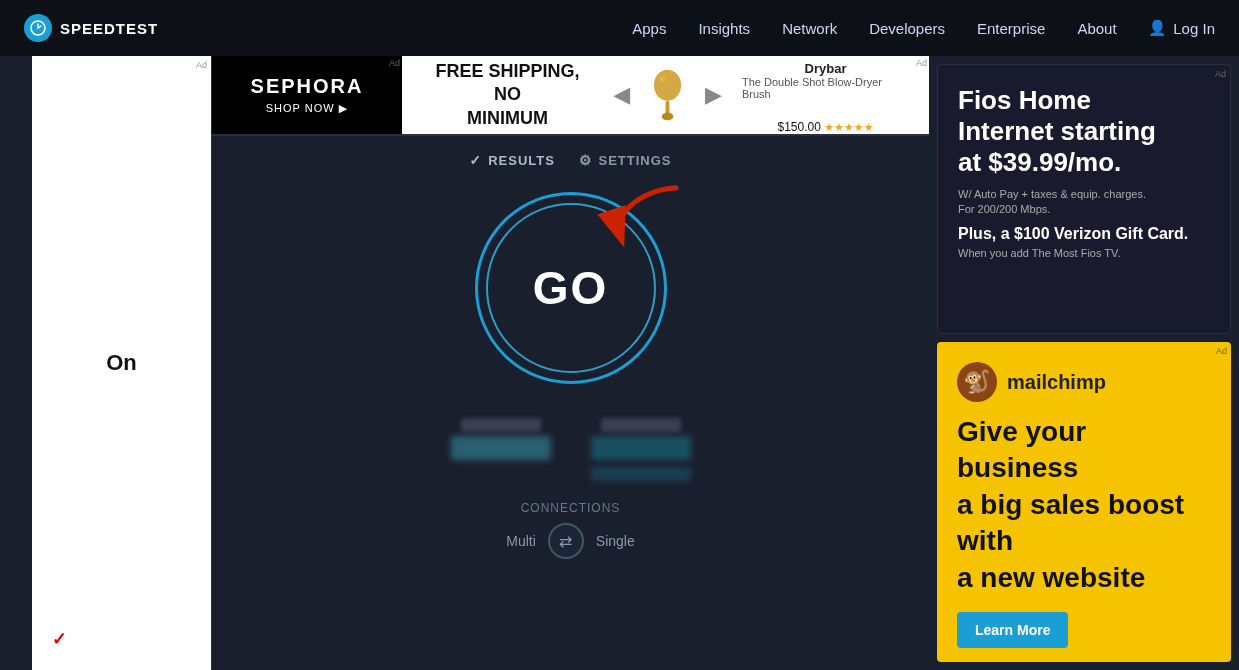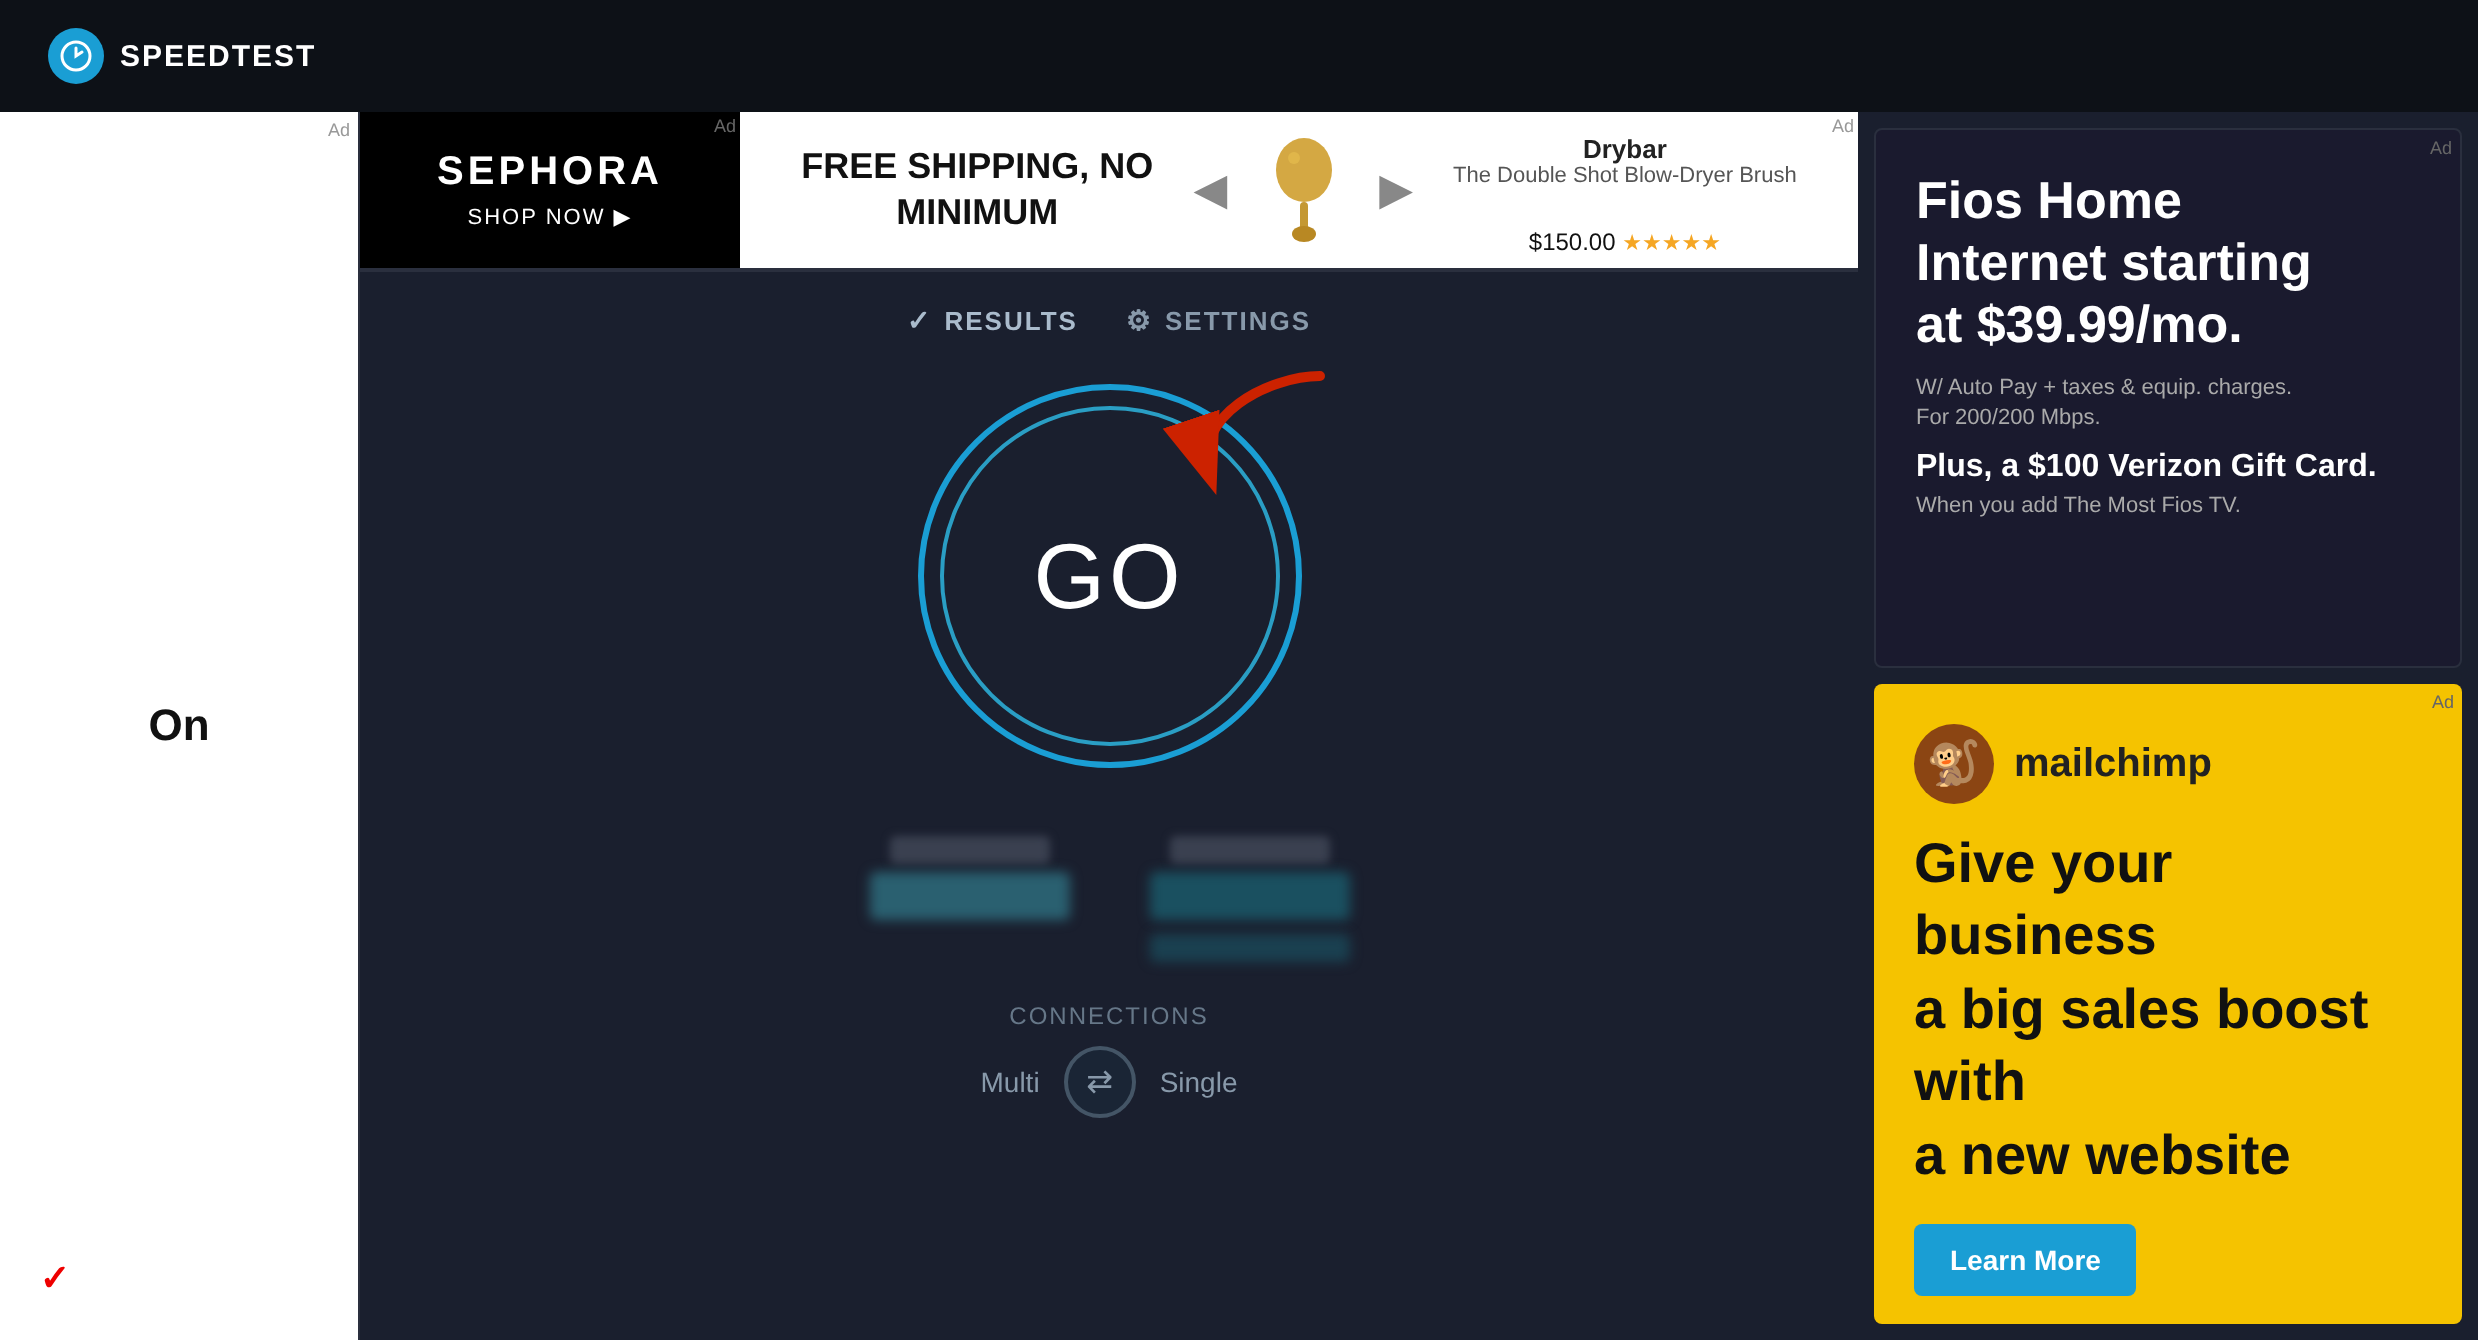--- a/index.html
+++ b/index.html
@@ -56,20 +56,21 @@
       gap: 6px;
       color: #cdd6f4;
       font-size: 15px;
       cursor: pointer;
     }
 
     
     .layout {
       display: flex;
       height: calc(670px - 56px);
+      padding-left: 32px;
     }
 
     
     .left-ad {
       width: 180px;
       min-width: 180px;
       background: #fff;
       display: flex;
       flex-direction: column;
       align-items: center;
@@ -256,21 +257,21 @@
       border: none;
       cursor: pointer;
       z-index: 10;
       display: flex;
       align-items: center;
       justify-content: center;
     }
     .go-text {
       color: white;
       font-size: 46px;
-      font-weight: 400;
+      font-weight: 700;
       letter-spacing: 2px;
       z-index: 11;
       position: absolute;
     }
     
     .arrow-img {
       position: absolute;
       top: -10px;
       right: -20px;
       z-index: 20;
@@ -469,20 +470,32 @@
 <header class="header">
   <div class="logo-area">
     <div class="logo-icon">
       <svg width="16" height="16" viewBox="0 0 16 16" fill="none">
         <circle cx="8" cy="8" r="7" stroke="white" stroke-width="1.5"></circle>
         <path d="M8 4 L8 8 L11 6" stroke="white" stroke-width="1.5" stroke-linecap="round"></path>
       </svg>
     </div>
     <span class="logo-text">SPEEDTEST</span>
   </div>
+  <nav class="nav">
+    <a class="nav-item">Apps</a>
+    <a class="nav-item">Insights</a>
+    <a class="nav-item">Network</a>
+    <a class="nav-item">Developers</a>
+    <a class="nav-item">Enterprise</a>
+    <a class="nav-item">About</a>
+    <div class="login-btn">
+      <span>👤</span>
+      <span>Log In</span>
+    </div>
+  </nav>
 </header>
 
 <div class="layout">
 
   <div class="left-ad">
     <span class="ad-label">Ad</span>
     <div class="left-ad-text">On</div>
     <div class="verizon-check">
       <span class="checkmark">✓</span>
     </div>

